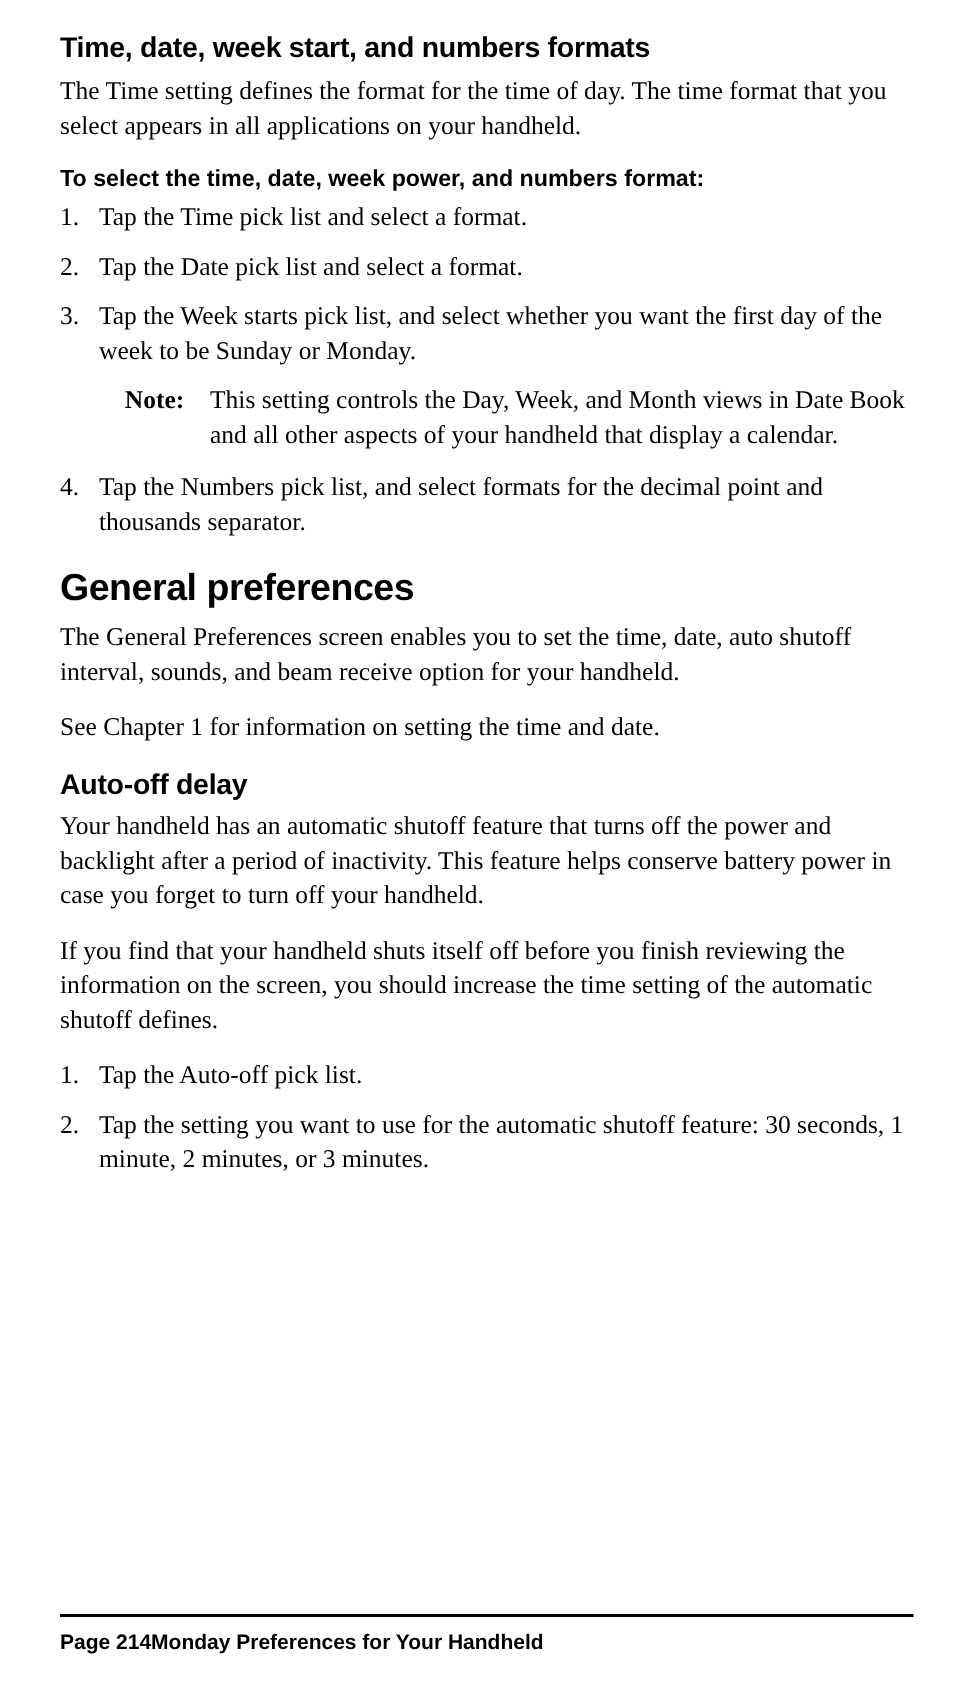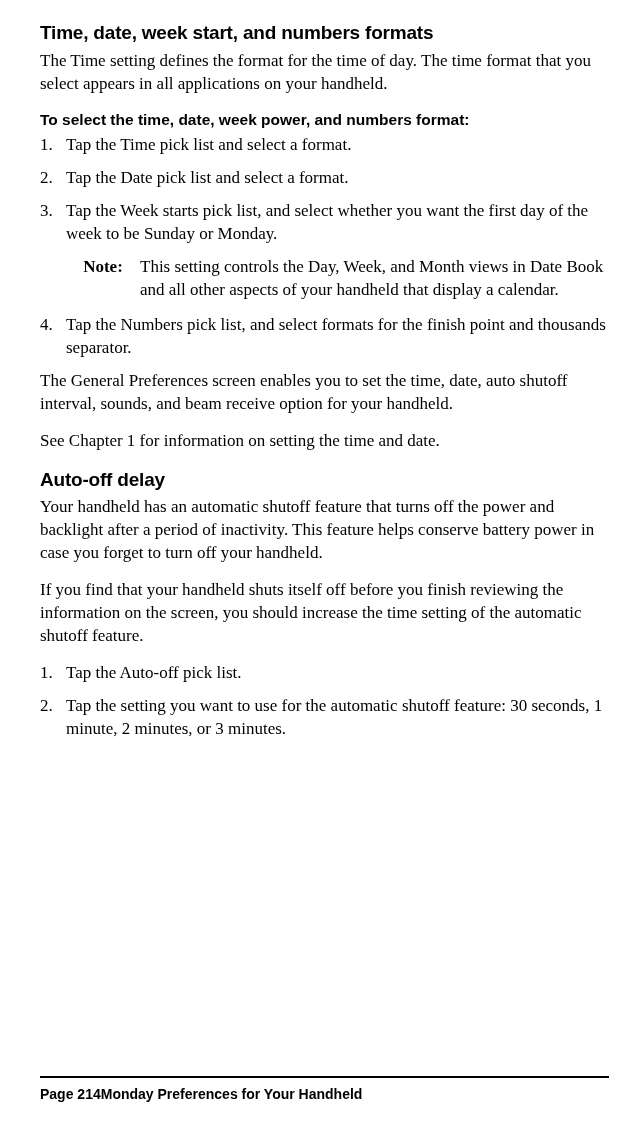--- a/index.html
+++ b/index.html
@@ -112,30 +112,31 @@
   </ol>
 
   <div class="note-block">
     <span class="note-label">Note:</span>
     <span class="note-text">This setting controls the Day, Week, and Month views in Date Book and all other aspects of your handheld that display a calendar.</span>
   </div>
 
   <ol class="steps">
     <li>
       <span class="num">4.</span>
-      <span class="step-text">Tap the Numbers pick list, and select formats for the finish point and thousands separator.</span>
+      <span class="step-text">Tap the Numbers pick list, and select formats for the decimal point and thousands separator.</span>
     </li>
   </ol>
 
+  <h1 class="major-title">General preferences</h1>
   <p class="body">The General Preferences screen enables you to set the time, date, auto shutoff interval, sounds, and beam receive option for your handheld.</p>
   <p class="body">See Chapter 1 for information on setting the time and date.</p>
 
   <h2 class="section-title">Auto-off delay</h2>
   <p class="body">Your handheld has an automatic shutoff feature that turns off the power and backlight after a period of inactivity. This feature helps conserve battery power in case you forget to turn off your handheld.</p>
-  <p class="body">If you find that your handheld shuts itself off before you finish reviewing the information on the screen, you should increase the time setting of the automatic shutoff feature.</p>
+  <p class="body">If you find that your handheld shuts itself off before you finish reviewing the information on the screen, you should increase the time setting of the automatic shutoff defines.</p>
 
   <ol class="steps">
     <li>
       <span class="num">1.</span>
       <span class="step-text">Tap the Auto-off pick list.</span>
     </li>
     <li>
       <span class="num">2.</span>
       <span class="step-text">Tap the setting you want to use for the automatic shutoff feature: 30 seconds, 1 minute, 2 minutes, or 3 minutes.</span>
     </li>

